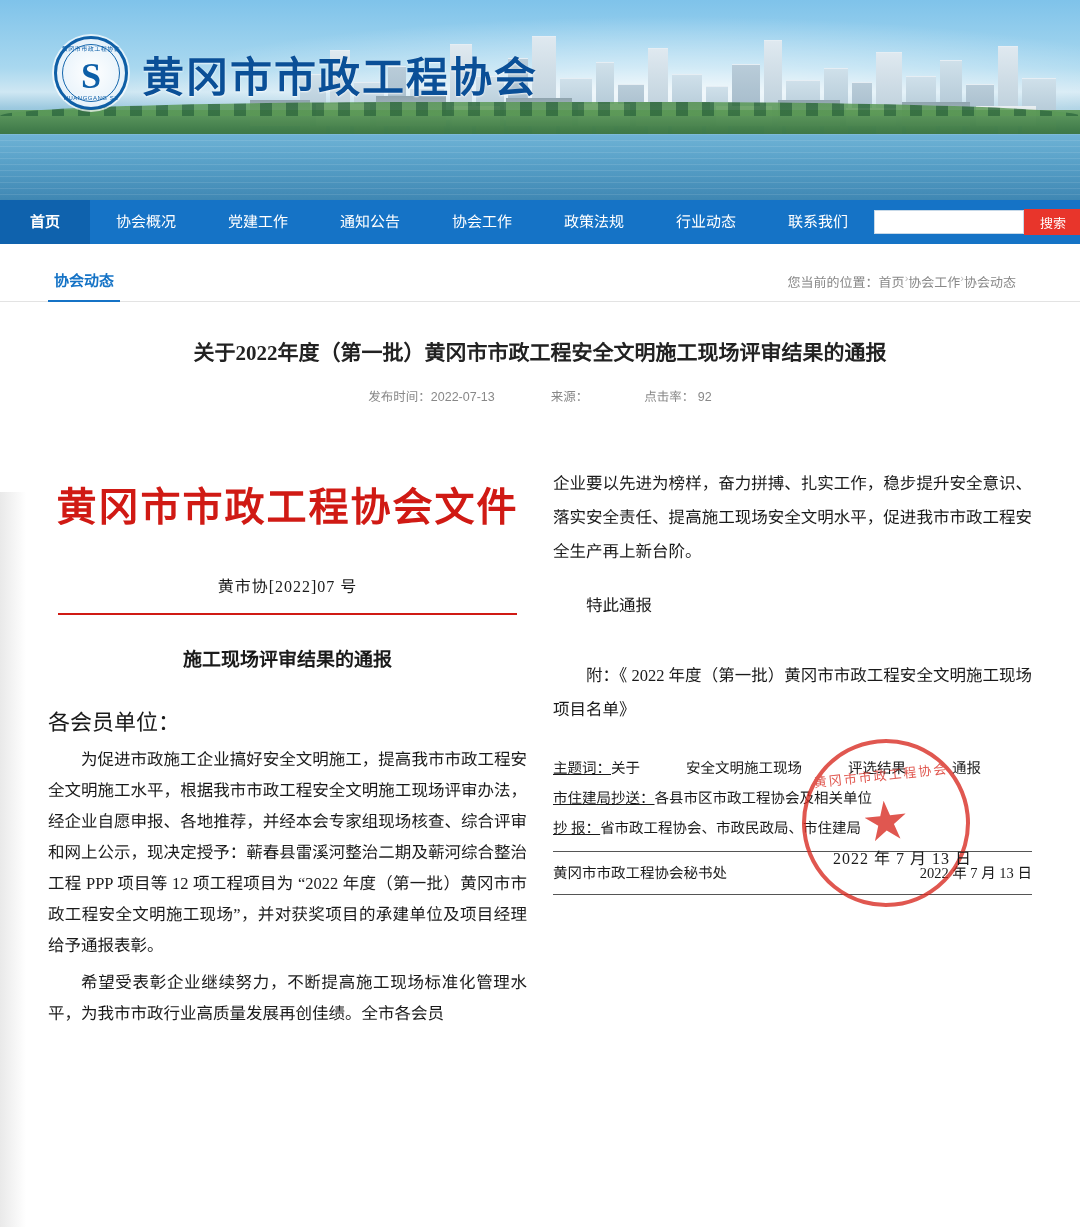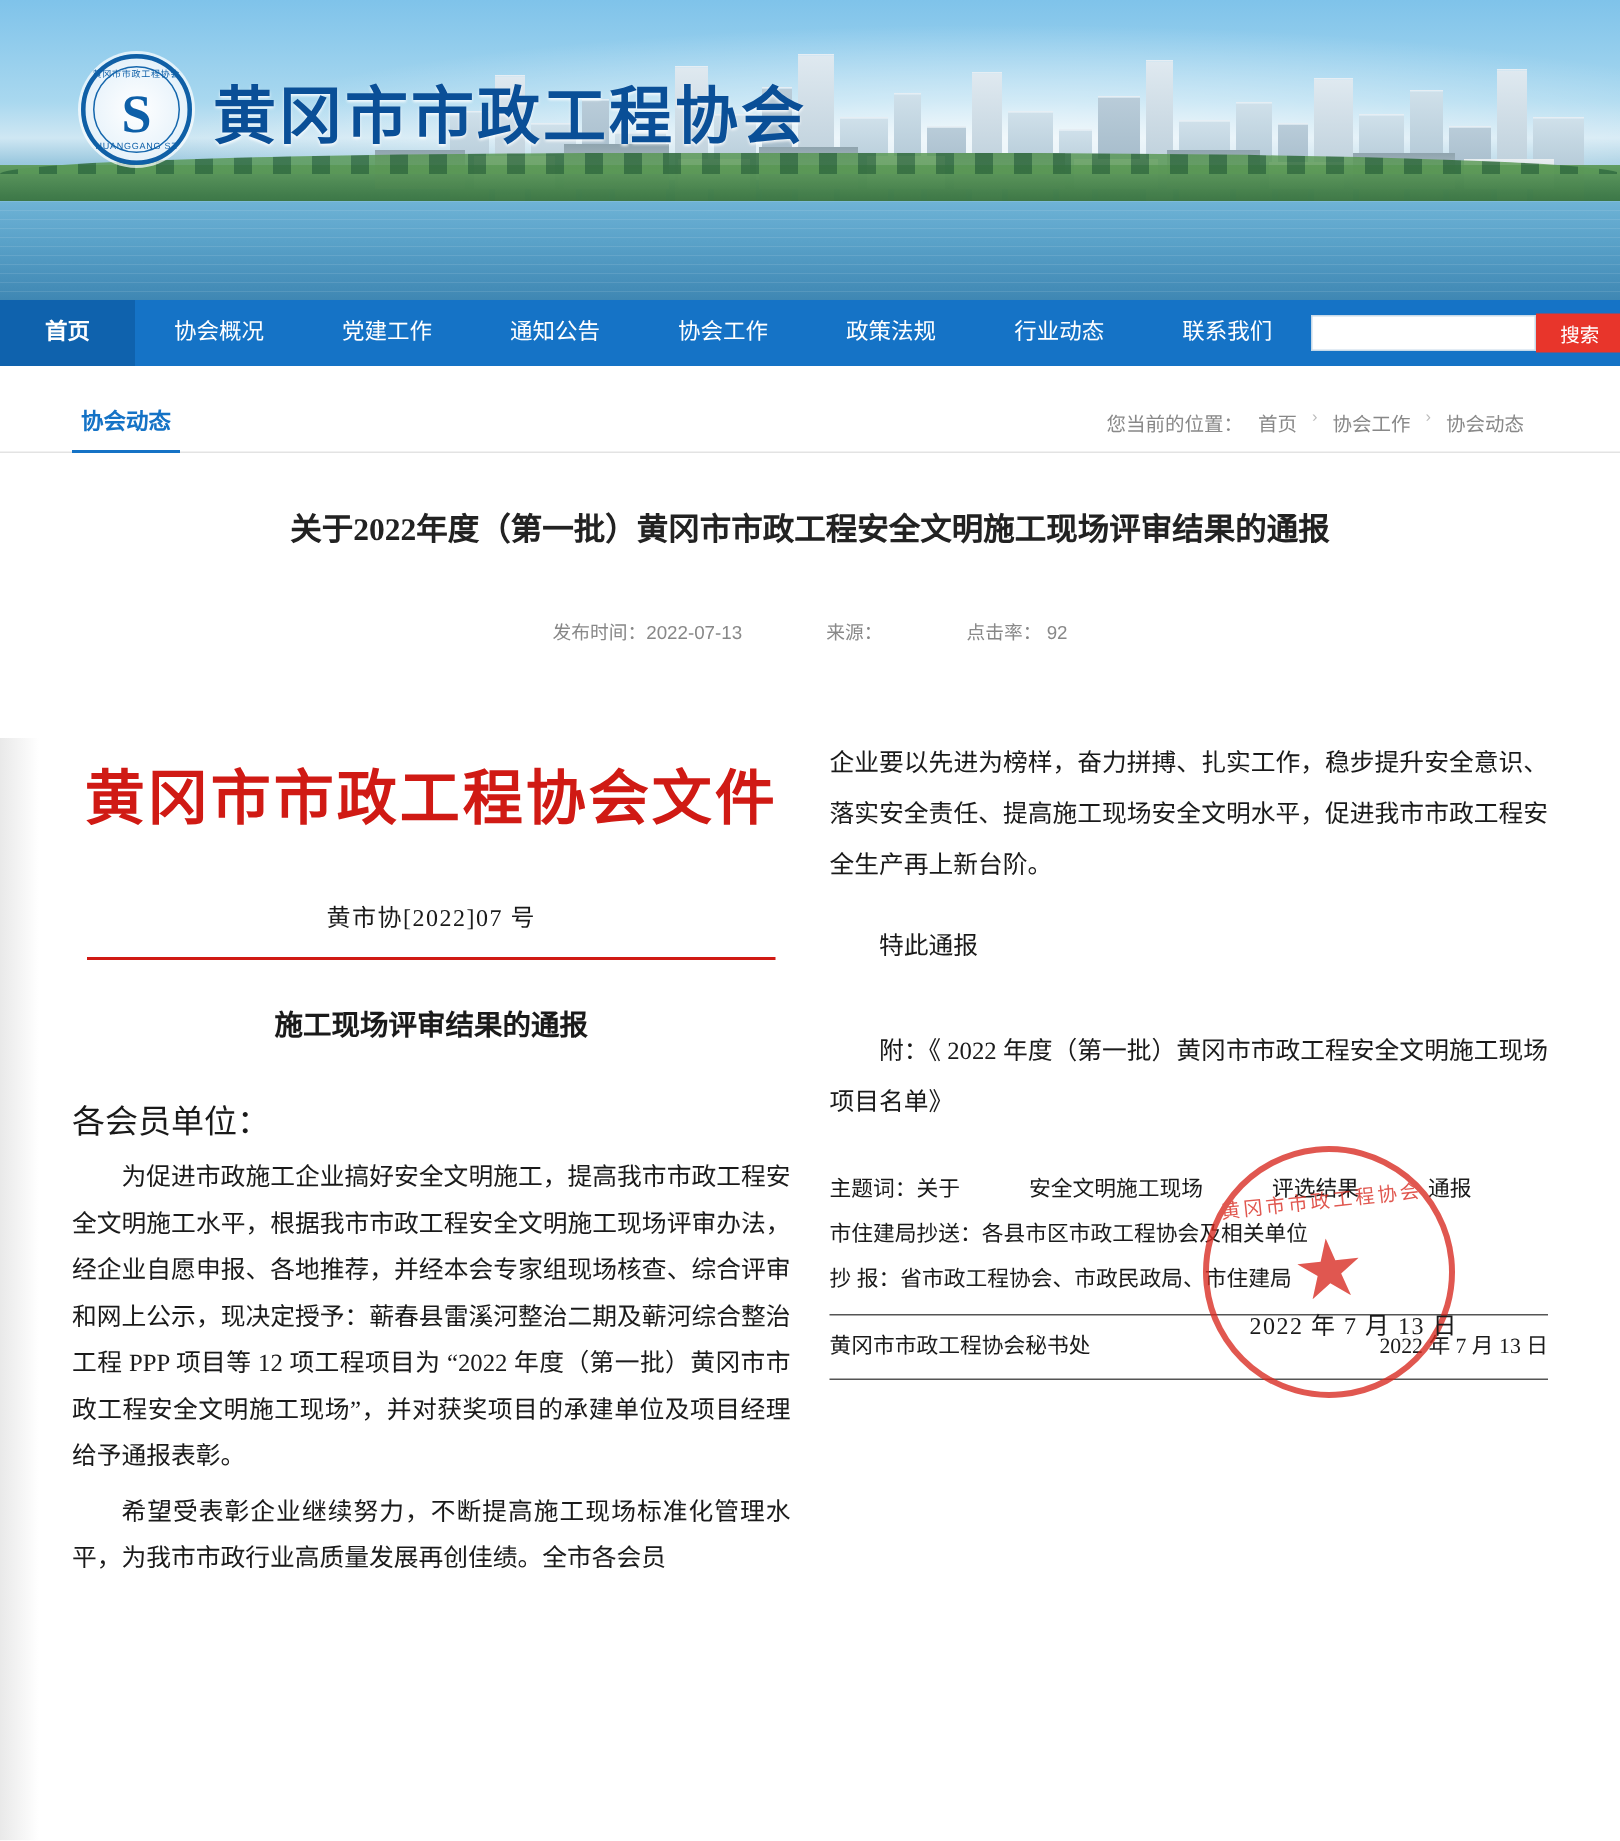--- a/index.html
+++ b/index.html
@@ -158,35 +158,35 @@
   .sec-title {
     font-size: 15px; color: #1573c6; font-weight: bold;
     padding: 0 6px 10px 6px;
     border-bottom: 2px solid #1573c6;
     margin-bottom: -1px;
   }
   .crumbs {
     margin-left: auto;
     font-size: 13px; color: #888;
     padding-bottom: 10px;
-    display: flex; align-items: flex-start; gap: 10px;
+    display: flex; align-items: flex-start; 
   }
   .crumbs .sep { color: #bbb; font-size: 11px; }
 
   .doc-head {
     text-align: center;
     padding: 34px 120px 0 120px;
   }
   .doc-title {
     font-family: "Liberation Serif", serif;
     font-size: 21px; color: #222; font-weight: bold;
     line-height: 34px;
   }
   .doc-meta {
-    margin-top: 41px;
+    margin-top: 16px;
     display: flex; justify-content: center; align-items: center;
     gap: 56px;
     font-size: 12.5px; color: #888;
   }
   .doc-meta .label { color: #888; }
 
   
   .docbody {
     position: relative;
     margin-top: 22px;
@@ -277,21 +277,21 @@
   }
 
   
   .docfoot {
     margin-top: 26px;
     font-size: 14.5px;
     line-height: 30px;
     color: #1a1a1a;
   }
   .docfoot .row { display: flex; }
-  .docfoot .k { white-space: nowrap; }
+  .docfoot .k { white-space: nowrap; text-decoration: underline; }
   .docfoot .kw { display: flex; gap: 46px; }
   .docfoot .hr { height: 1px; background: #555; margin: 8px 0 0 0; }
   .docfoot .lastrow {
     display: flex; justify-content: space-between;
     padding-top: 6px;
   }
   .docfoot .hr2 { height: 1px; background: #555; margin-top: 6px; }
 
   .left-edge-fade {
     position: absolute; left: 0; top: 248px; width: 26px; height: 979px;

